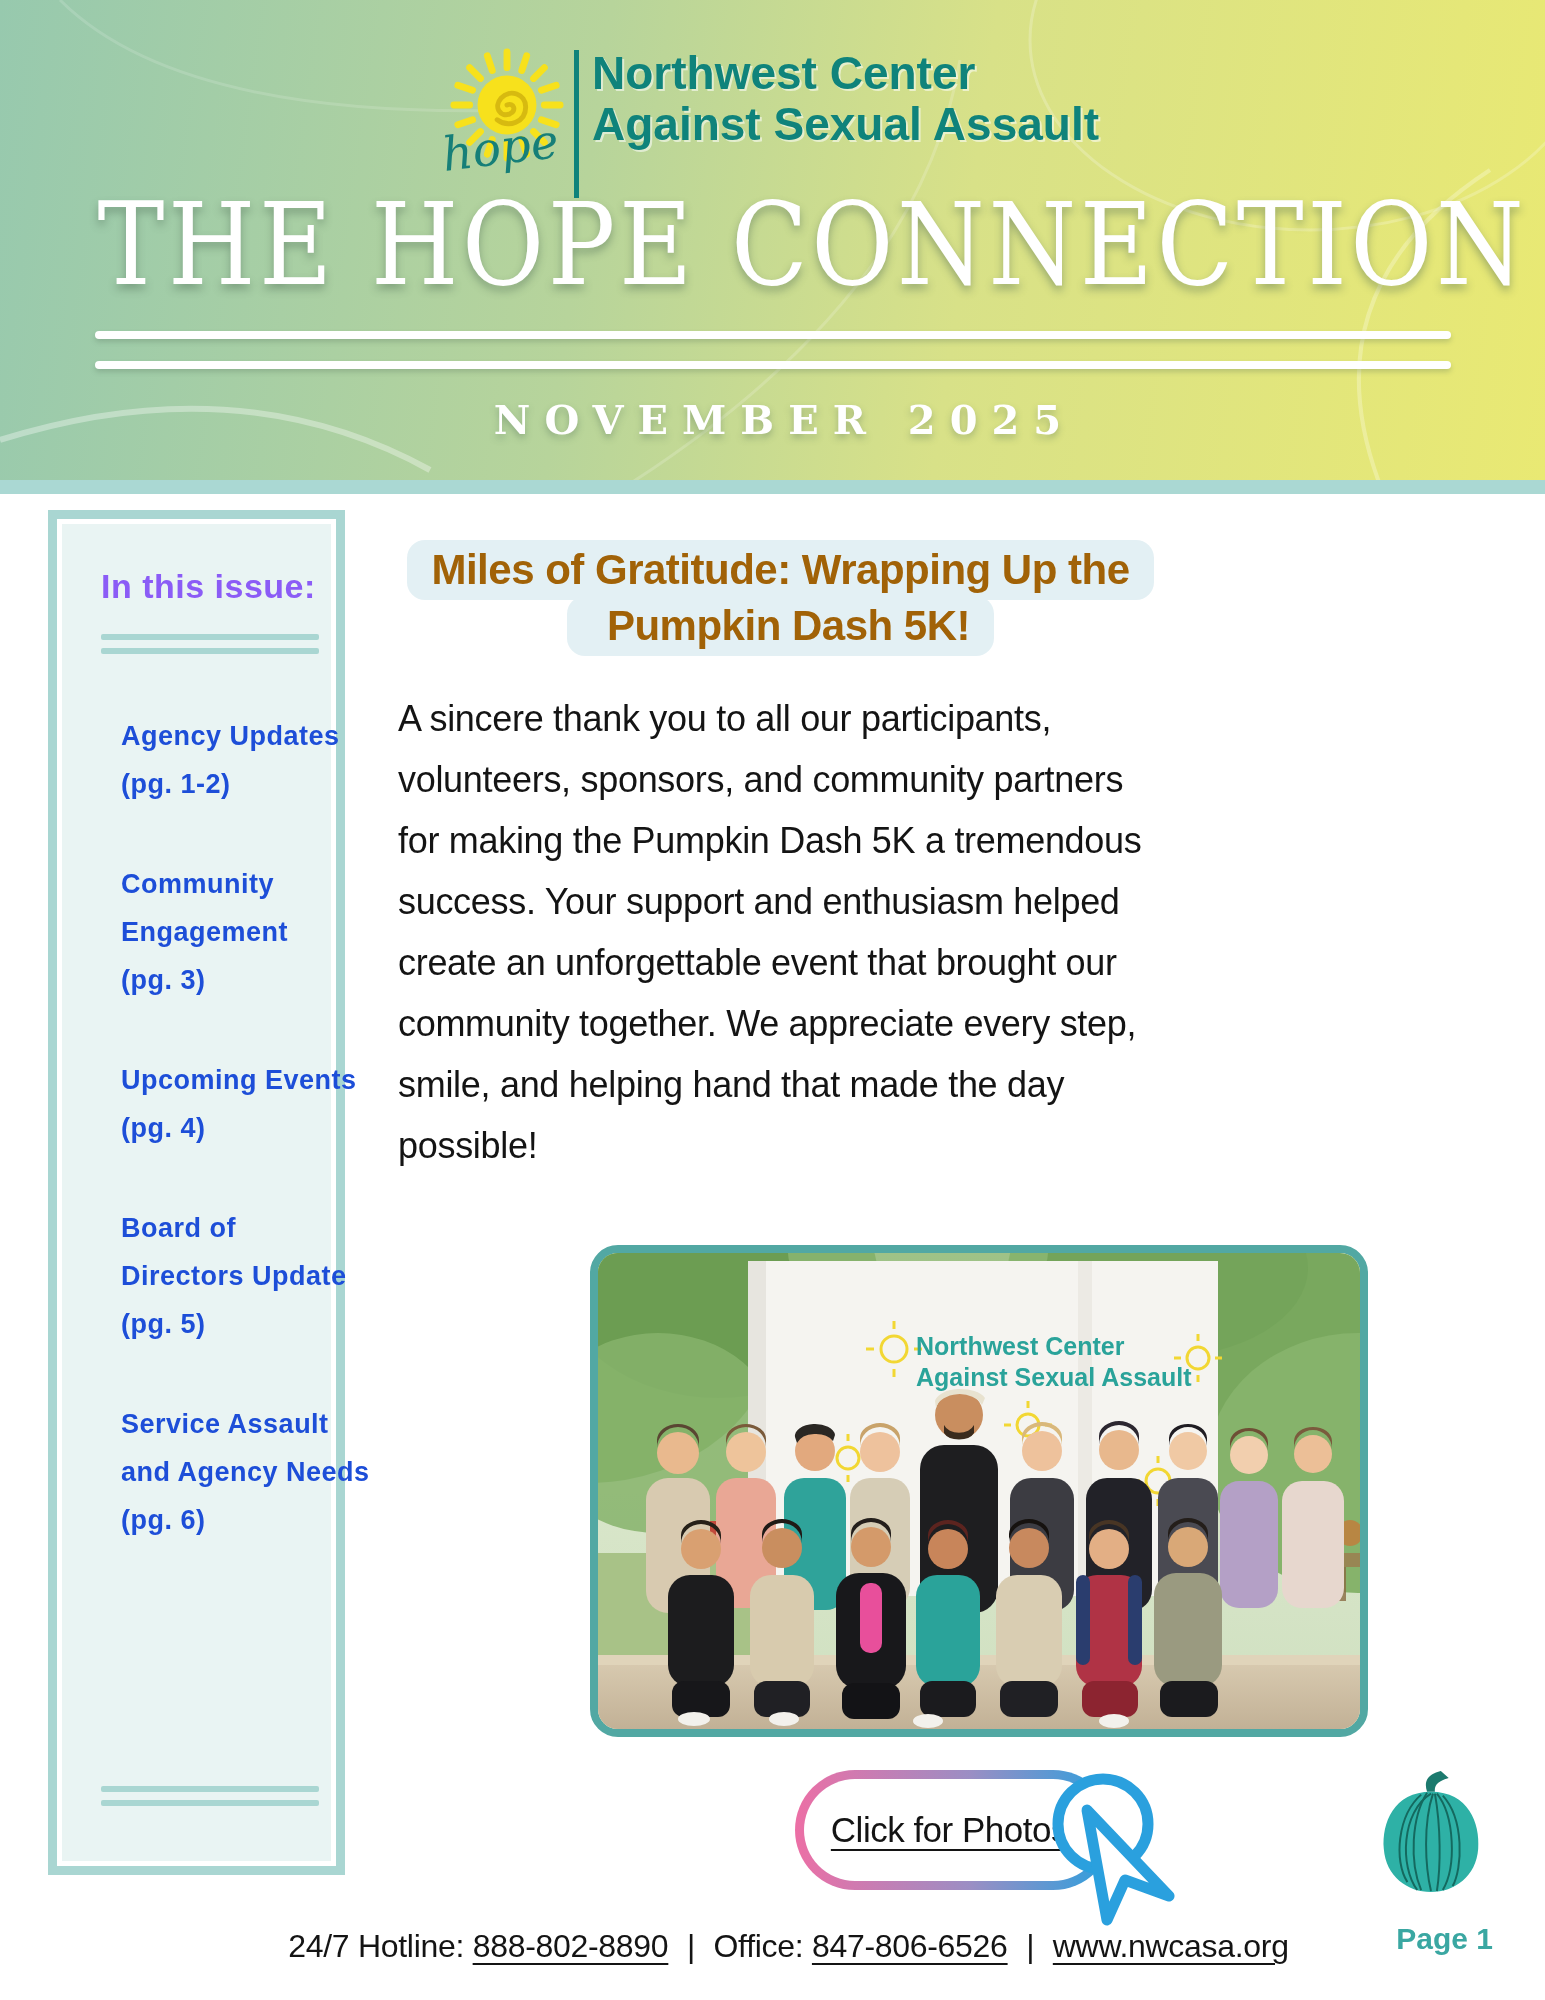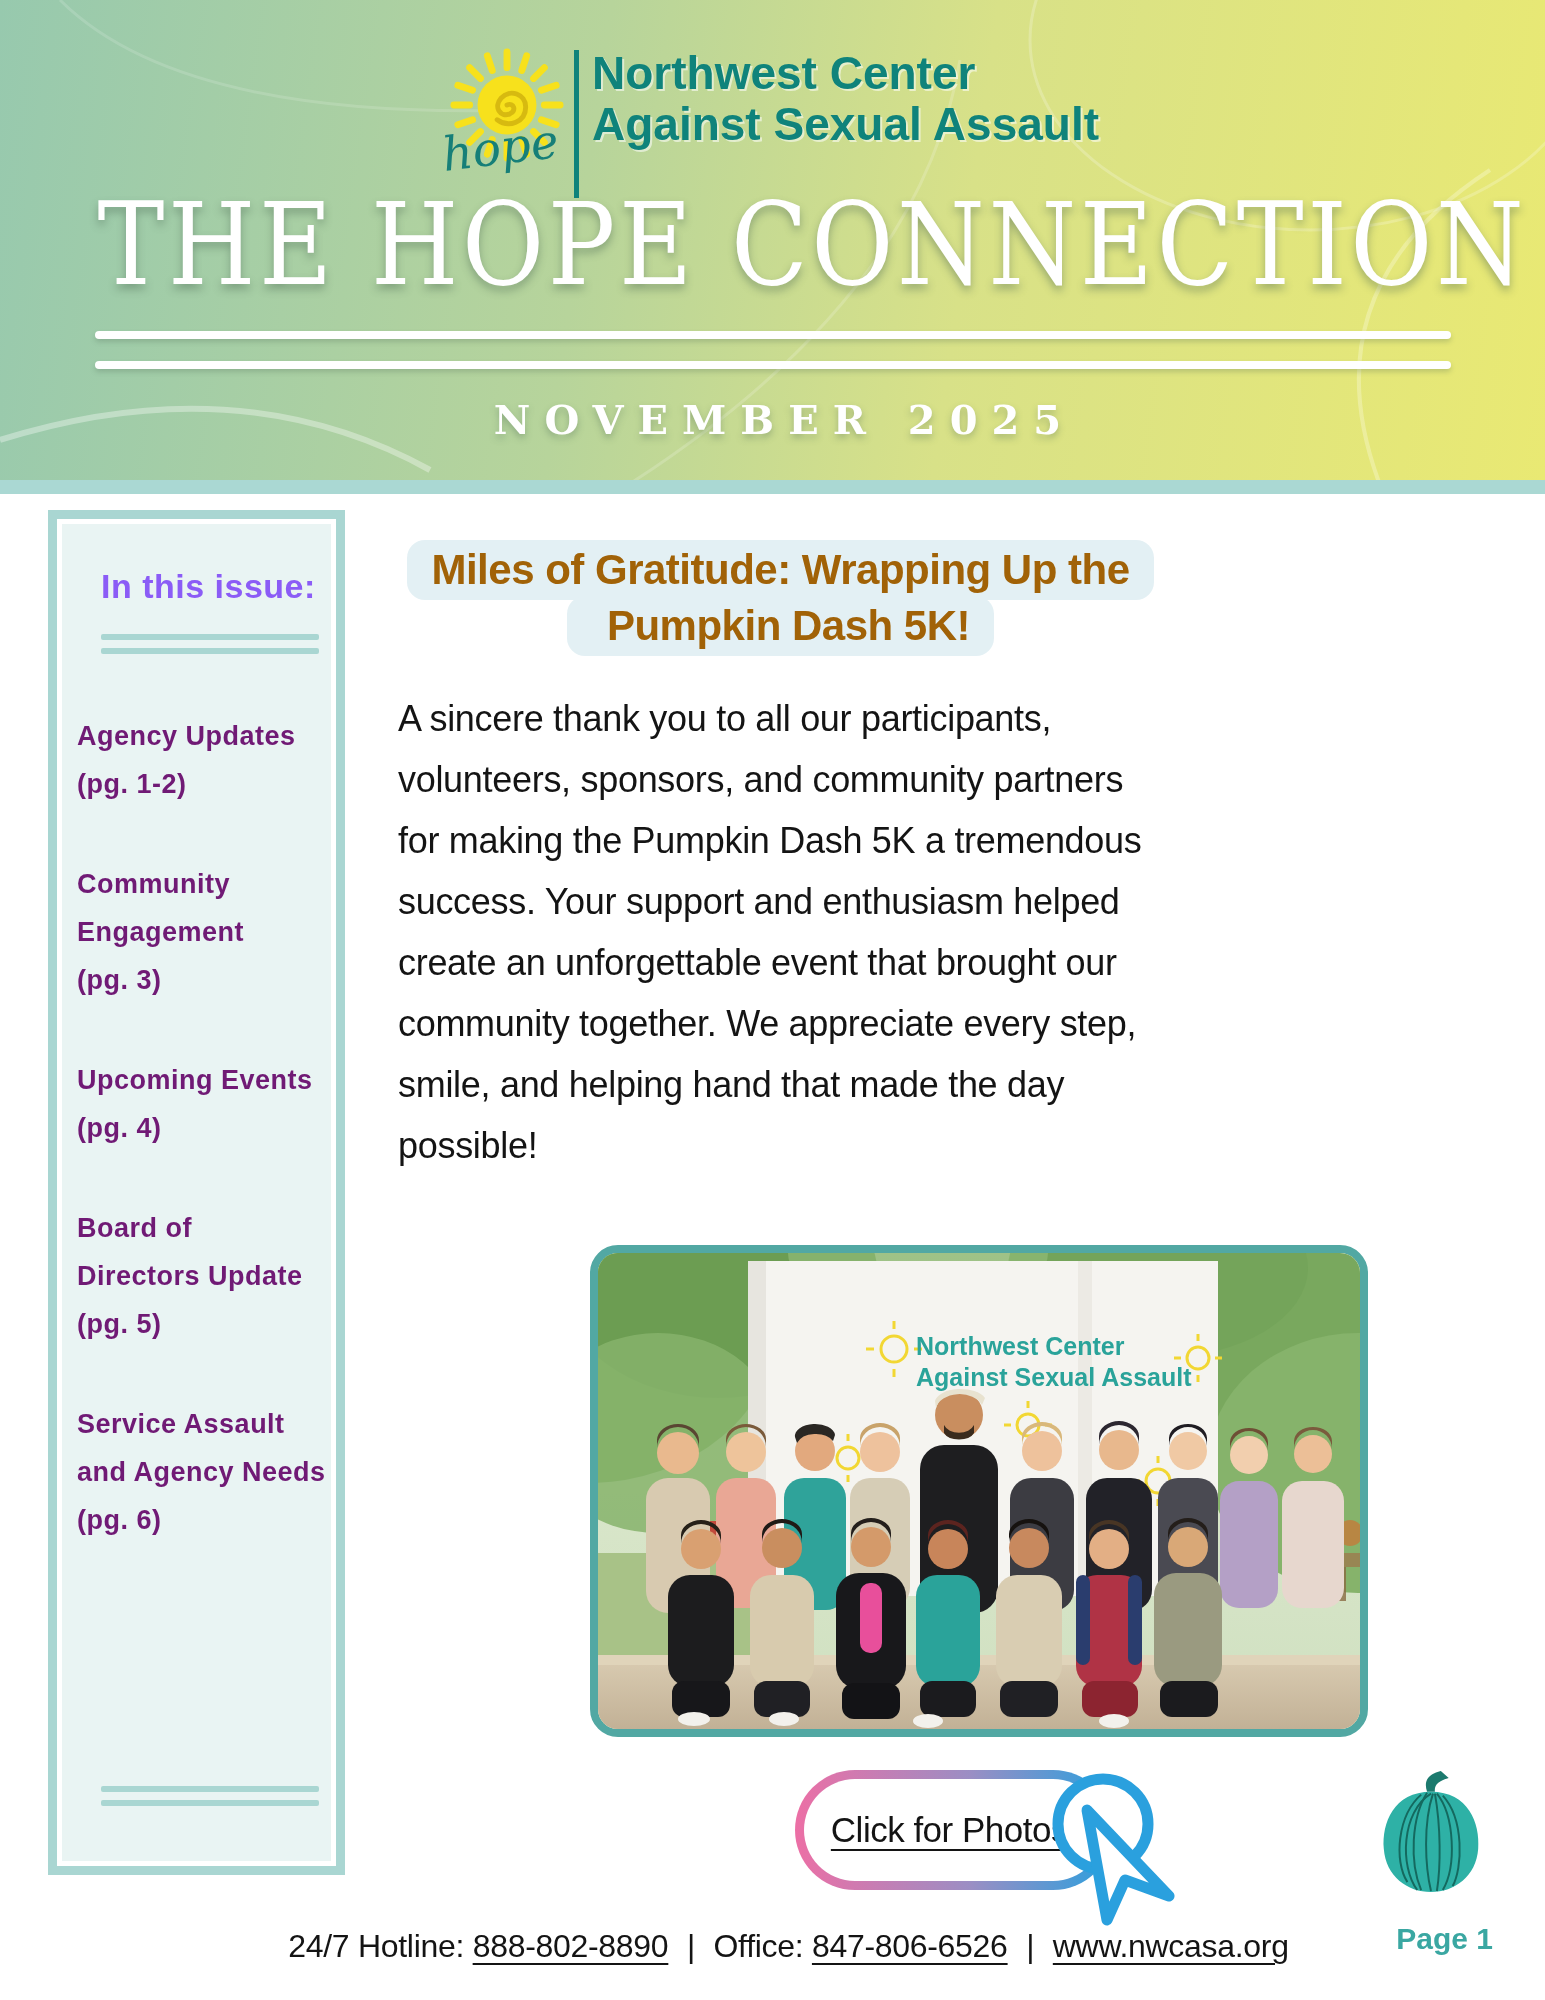--- a/index.html
+++ b/index.html
@@ -32,21 +32,21 @@
   .issue-date{position:absolute;left:12px;top:396px;width:1545px;text-align:center;
               font-family:"DejaVu Serif", serif;font-weight:bold;font-size:40px;color:#ffffff;
               letter-spacing:14px;text-shadow:0 4px 7px rgba(70,100,80,0.35);}
 
   
   .sidebar{position:absolute;left:48px;top:510px;width:297px;height:1365px;box-sizing:border-box;
            border:9px solid #a9d6d2;background:#e9f4f3;box-shadow:inset 0 0 0 5px #ffffff;}
   .sidebar-heading{margin:48px 0 0 44px;color:#8b5cf6;font-size:34px;font-weight:bold;letter-spacing:0.5px;}
   .dbl-rule{margin:28px 0 0 44px;width:218px;}
   .dbl-rule div{height:6px;background:#a9d6d2;border-radius:2px;margin-bottom:8px;}
-  .toc{margin:58px 0 0 20px;color:#701a75;font-size:27px;font-weight:bold;letter-spacing:0.5px;}
+  .toc{margin:58px 0 0 64px;color:#1d4ed8;font-size:27px;font-weight:bold;letter-spacing:0.5px;}
   .toc-item{margin-bottom:52px;}
   .toc-item div{line-height:48px;white-space:nowrap;}
   .dbl-rule.bottom{position:absolute;left:44px;bottom:52px;margin:0;}
 
   
   .headline{position:absolute;left:398px;top:540px;width:765px;text-align:center;
             font-size:42px;font-weight:bold;line-height:54px;color:#a16207;letter-spacing:-0.5px;}
   .headline .hl{display:table;margin:0 auto;background:#e3f0f4;border-radius:18px;padding:3px 24px;}
   .headline .hl.second{margin-top:-4px;padding-left:40px;}
   .article-body{position:absolute;left:398px;top:688px;width:768px;

